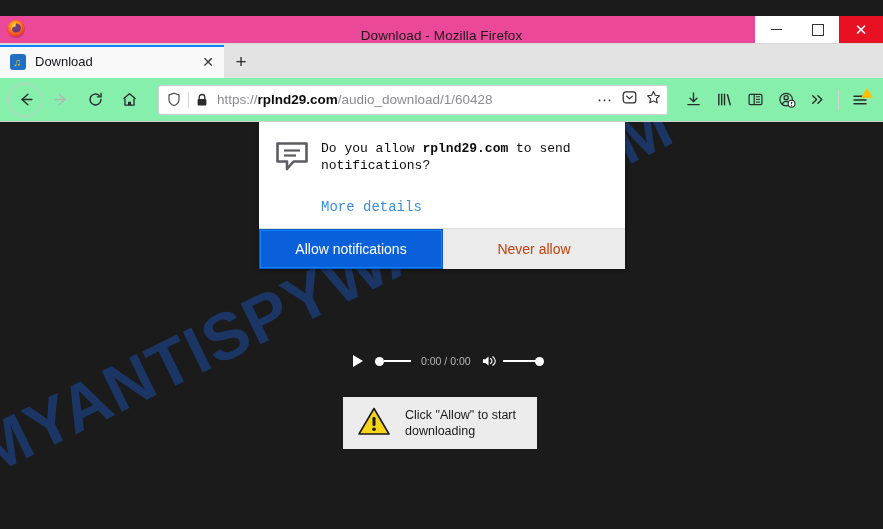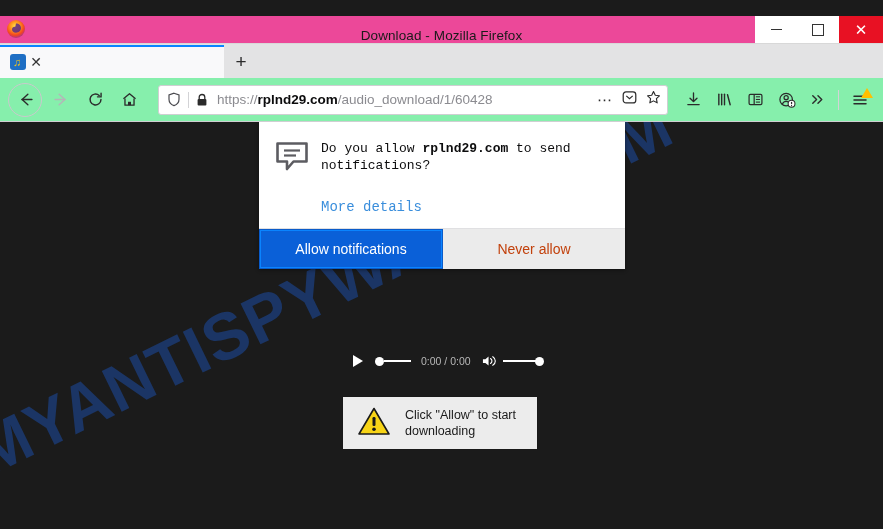--- a/index.html
+++ b/index.html
@@ -460,20 +460,21 @@
         </div>
       <div class="wc close">✕</div>
     </div>
   </div>
 
   <div class="tabstrip">
     <div class="tab">
       <span class="tab-favicon">
           <span class="note">♫</span>
         </span>
+      <span class="tab-title">Download</span>
       <span class="tab-close">✕</span>
     </div>
     <div class="newtab">+</div>
   </div>
 
   <div class="navbar">
     <div class="navbtn back">
       <svg width="17" height="17" viewBox="0 0 18 18" fill="none" stroke="#2b2b2b" stroke-width="1.5" stroke-linecap="round" stroke-linejoin="round">
         <path d="M11.5 3.5L5.5 9l6 5.5"></path>
           <path d="M5.5 9h11" stroke-width="0"></path>

